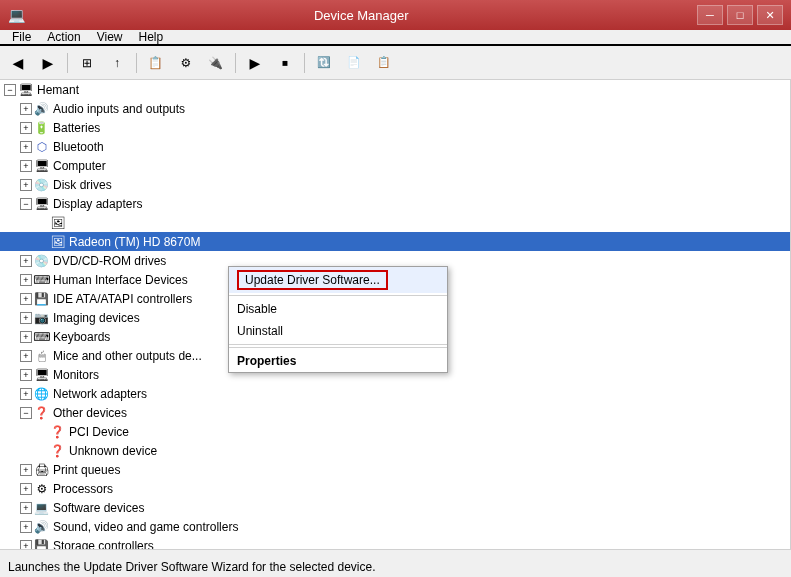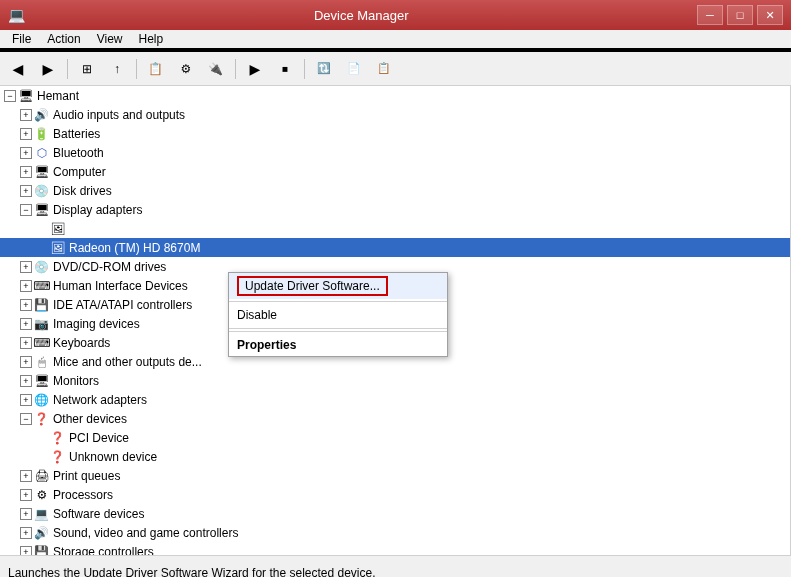--- a/index.html
+++ b/index.html
@@ -23,25 +23,25 @@
       border: 1px solid rgba(255,255,255,0.3);
       color: white;
       font-size: 11px;
       cursor: pointer;
       display: flex; align-items: center; justify-content: center;
     }
 
     
     .menu-bar {
       background: #f0f0f0;
-      height: 22px;
+      height: 16px;
       display: flex;
       align-items: center;
       padding: 0 4px;
-      border-bottom: 4px solid #000000;
+      border-bottom: 2px solid #000000;
     }
     .menu-item {
       padding: 2px 8px;
       cursor: pointer;
       font-size: 12px;
     }
 
     
     .toolbar {
       background: #f0f0f0;
@@ -353,20 +353,21 @@
       <span>Storage controllers</span>
     </div>
 
     <div class="context-menu">
 
       <div class="update-driver-box">
         <span class="update-driver-highlight">Update Driver Software...</span>
       </div>
       <div class="ctx-separator"></div>
       <div class="ctx-item">Disable</div>
+      <div class="ctx-item">Uninstall</div>
       <div class="ctx-separator"></div>
       <div class="ctx-separator"></div>
       <div class="ctx-item" style="font-weight:bold;">Properties</div>
     </div>
 
   </div>
 </div>
 
 <div class="status-bar">
   <span>Launches the Update Driver Software Wizard for the selected device.</span>

